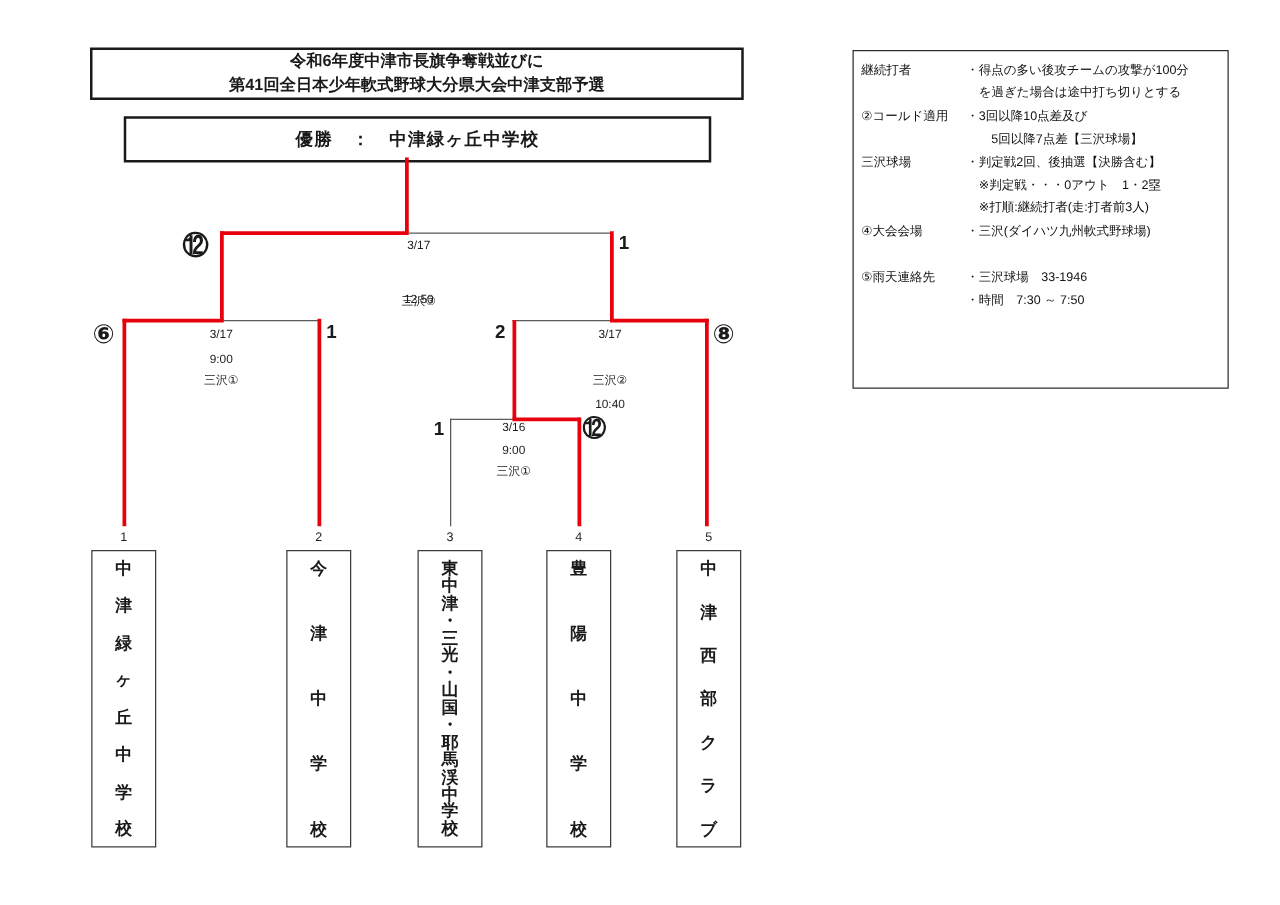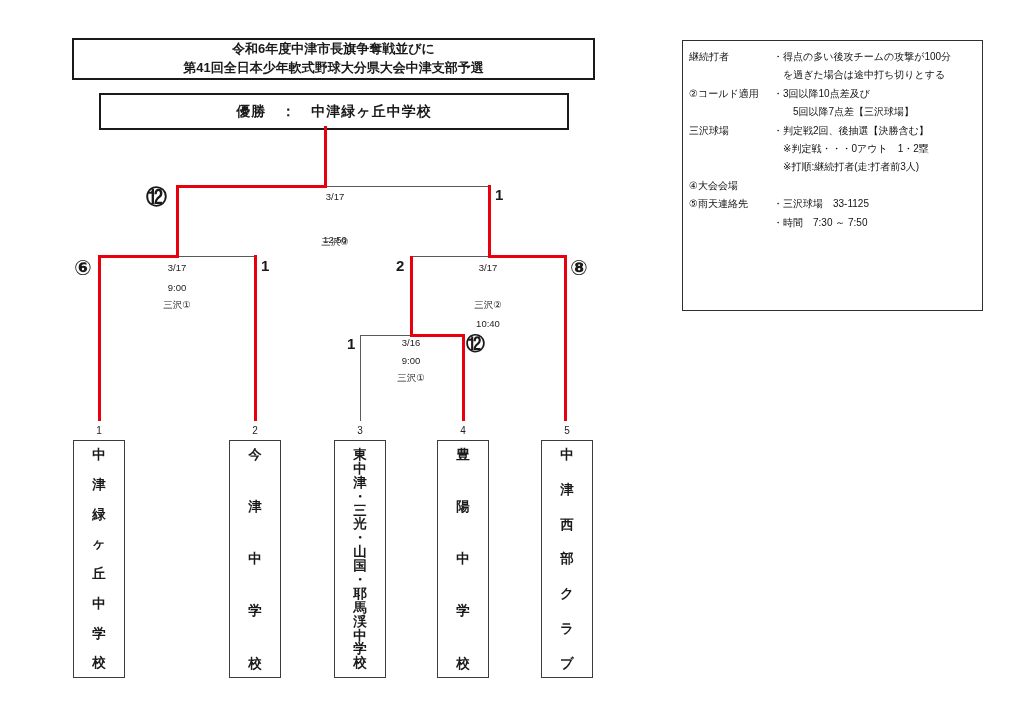--- a/index.html
+++ b/index.html
@@ -178,25 +178,26 @@
       <div class="r-label">三沢球場</div>
       <div class="r-lines">
         <div class="r-line">・判定戦2回、後抽選【決勝含む】</div>
         <div class="r-line">　※判定戦・・・0アウト　1・2塁</div>
         <div class="r-line">　※打順:継続打者(走:打者前3人)</div>
       </div>
     </div>
     <div class="r-row">
       <div class="r-label">④大会会場</div>
       <div class="r-lines">
+        <div class="r-line">・三沢(ダイハツ九州軟式野球場)</div>
         <div class="r-line"></div>
       </div>
     </div>
     <div class="r-row">
       <div class="r-label">⑤雨天連絡先</div>
       <div class="r-lines">
-        <div class="r-line">・三沢球場　33-1125</div>
+        <div class="r-line">・三沢球場　33-1946</div>
         <div class="r-line">・時間　7:30 ～ 7:50</div>
       </div>
     </div>
   </div>
 
 </div>
 
 </body></html>

